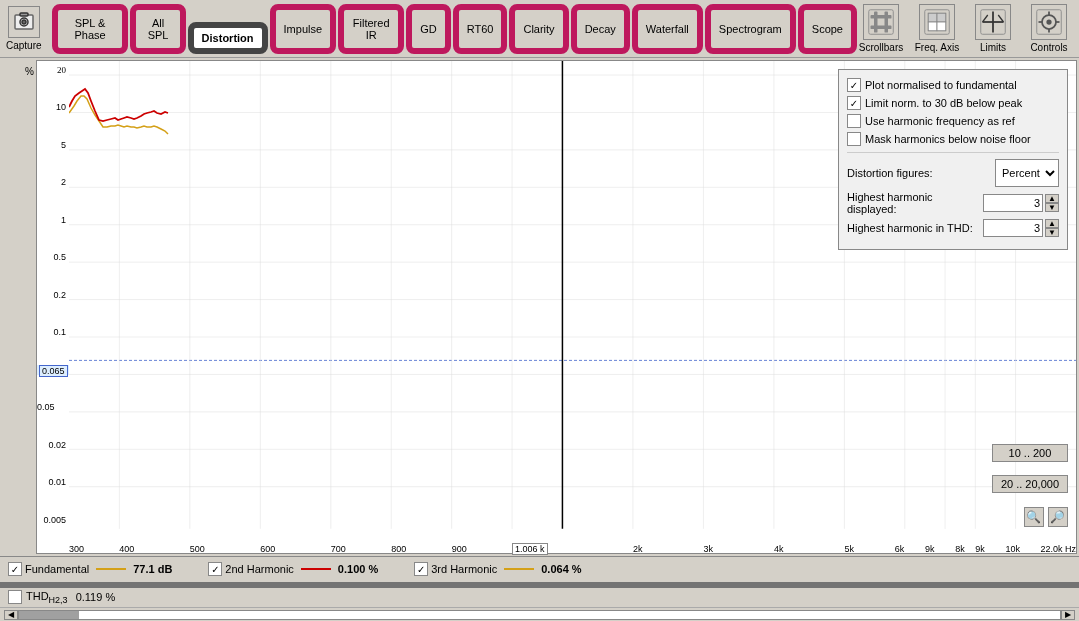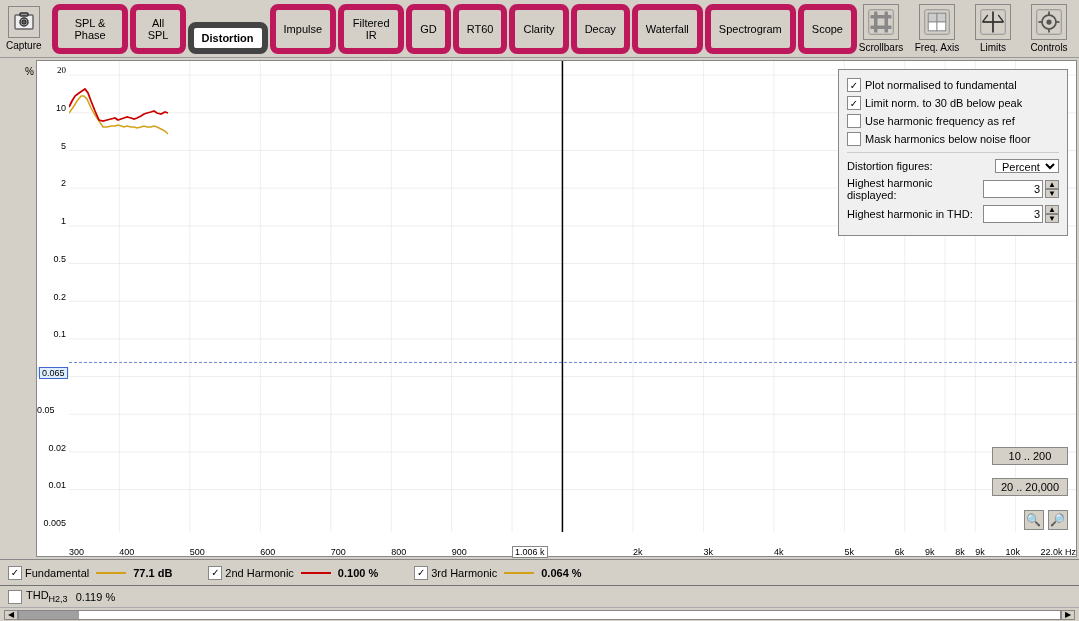--- a/index.html
+++ b/index.html
@@ -35,21 +35,21 @@
     .legend-checkbox.checked::after { content: '✓'; font-size: 10px; color: #000; }
     .legend-text { flex: 1; font-size: 11px; }
 
     .legend-divider { border-top: 1px solid #ccc; margin: 6px 0; }
     .legend-field-row { display: flex; align-items: center; margin-bottom: 4px; font-size: 11px; }
     .legend-field-label { flex: 1; }
     .legend-field-value { display: flex; align-items: center; gap: 2px; }
     .legend-input { width: 60px; height: 18px; border: 1px solid #888; background: #fff; font-size: 11px; text-align: right; padding: 0 2px; }
     .legend-spinner { display: flex; flex-direction: column; }
     .spinner-btn { width: 14px; height: 9px; border: 1px solid #888; background: #d4d0c8; cursor: pointer; display: flex; align-items: center; justify-content: center; font-size: 8px; line-height: 1; }
-    .legend-select { height: 14px; border: 1px solid #888; background: #fff; font-size: 11px; padding: 0 2px; }
+    .legend-select { height: 28px; border: 1px solid #888; background: #fff; font-size: 11px; padding: 0 2px; }
     .legend-item { display: flex; align-items: center; gap: 3px; margin-right: 8px; }
     .thd-checkbox { width: 14px; height: 14px; border: 1px solid #888; background: #fff; margin-right: 4px; }
 
     
     .range-buttons { position: absolute; bottom: 60px; right: 8px; display: flex; flex-direction: column; gap: 13px; z-index: 5; }
     .range-btn { padding: 2px 8px; border: 1px solid #888; background: #d4d0c8; cursor: pointer; font-size: 11px; text-align: center; }
 
     
     .zoom-icons { position: absolute; bottom: 40px; right: 8px; display: flex; gap: 4px; z-index: 5; }
     .zoom-icon-btn { width: 20px; height: 20px; border: 1px solid #888; background: #d4d0c8; cursor: pointer; display: flex; align-items: center; justify-content: center; font-size: 12px; }
@@ -316,21 +316,21 @@
     </div>
     <div style="width:20px;"></div>
     <div class="legend-item">
       <div class="legend-checkbox checked"></div>
       <span style="font-size:11px;">3rd Harmonic</span>
       <span style="display:inline-block; width:30px; height:2px; background:#d4a017; margin:0 4px; vertical-align:middle;"></span>
       <span style="font-size:11px; font-weight:bold;">0.064 %</span>
     </div>
   </div>
 
-  <div style="background:#d4d0c8; border-top:1px solid #737373; padding:2px 8px; display:flex; align-items:center; min-height:22px;">
+  <div style="background:#d4d0c8; border-top:6px solid #737373; padding:2px 8px; display:flex; align-items:center; min-height:22px;">
     <div class="thd-checkbox" style="width:14px; height:14px; border:1px solid #888; background:#fff; display:inline-block; margin-right:4px;"></div>
     <span style="font-size:11px;">THD<sub style="font-size:9px;">H2,3</sub></span>
     <span style="font-size:11px; margin-left:8px;">0.119 %</span>
   </div>
 
   <div style="background:#d4d0c8; border-top:1px solid #aaa; height:14px; display:flex; align-items:center; padding:0 4px;">
     <div style="width:14px; height:10px; background:#d4d0c8; border:1px solid #888; cursor:pointer; display:flex; align-items:center; justify-content:center; font-size:8px;">◀</div>
     <div style="flex:1; height:10px; background:#fff; border:1px solid #888; position:relative;">
       <div style="position:absolute; left:0; top:0; width:60px; height:100%; background:#a0a0a0;"></div>
     </div>

